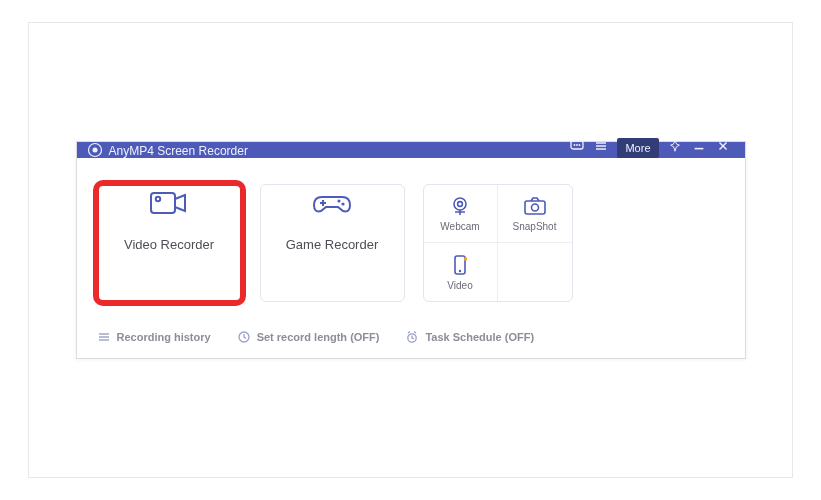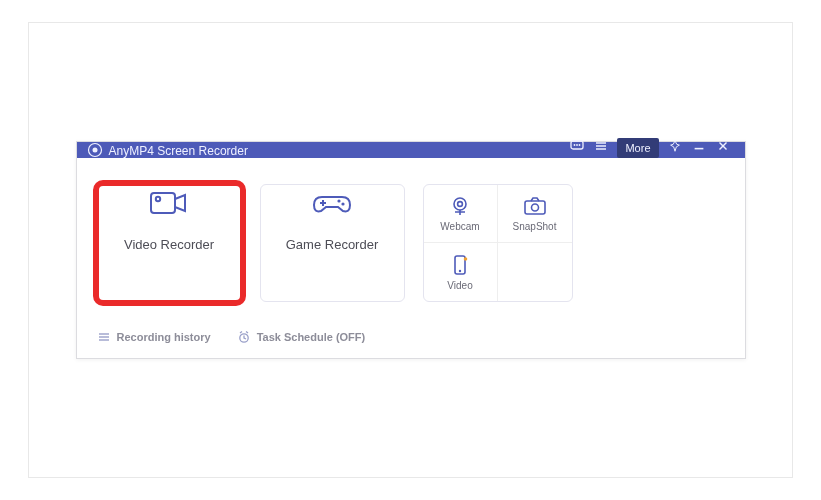--- a/index.html
+++ b/index.html
@@ -255,20 +255,27 @@
         <div class="ftr">
           <svg class="ftr-icon" viewBox="0 0 14 14">
             <line x1="2" y1="4" x2="12" y2="4" stroke="currentColor" stroke-width="1.4"></line>
             <line x1="2" y1="7" x2="12" y2="7" stroke="currentColor" stroke-width="1.4"></line>
             <line x1="2" y1="10" x2="12" y2="10" stroke="currentColor" stroke-width="1.4"></line>
           </svg>
           <span>Recording history</span>
         </div>
         <div class="ftr">
           <svg class="ftr-icon" viewBox="0 0 14 14">
+            <circle cx="7" cy="7" r="5" fill="none" stroke="currentColor" stroke-width="1.3"></circle>
+            <path d="M7 4 L7 7 L9 8.5" fill="none" stroke="currentColor" stroke-width="1.3"></path>
+          </svg>
+          <span>Set record length (OFF)</span>
+        </div>
+        <div class="ftr">
+          <svg class="ftr-icon" viewBox="0 0 14 14">
             <circle cx="7" cy="8" r="4.2" fill="none" stroke="currentColor" stroke-width="1.3"></circle>
             <path d="M3 3 L5 1.5 M11 3 L9 1.5" stroke="currentColor" stroke-width="1.3"></path>
             <path d="M7 5.5 L7 8 L9 9" fill="none" stroke="currentColor" stroke-width="1.3"></path>
           </svg>
           <span>Task Schedule (OFF)</span>
         </div>
       </div>
 
     </div>
   </div>

